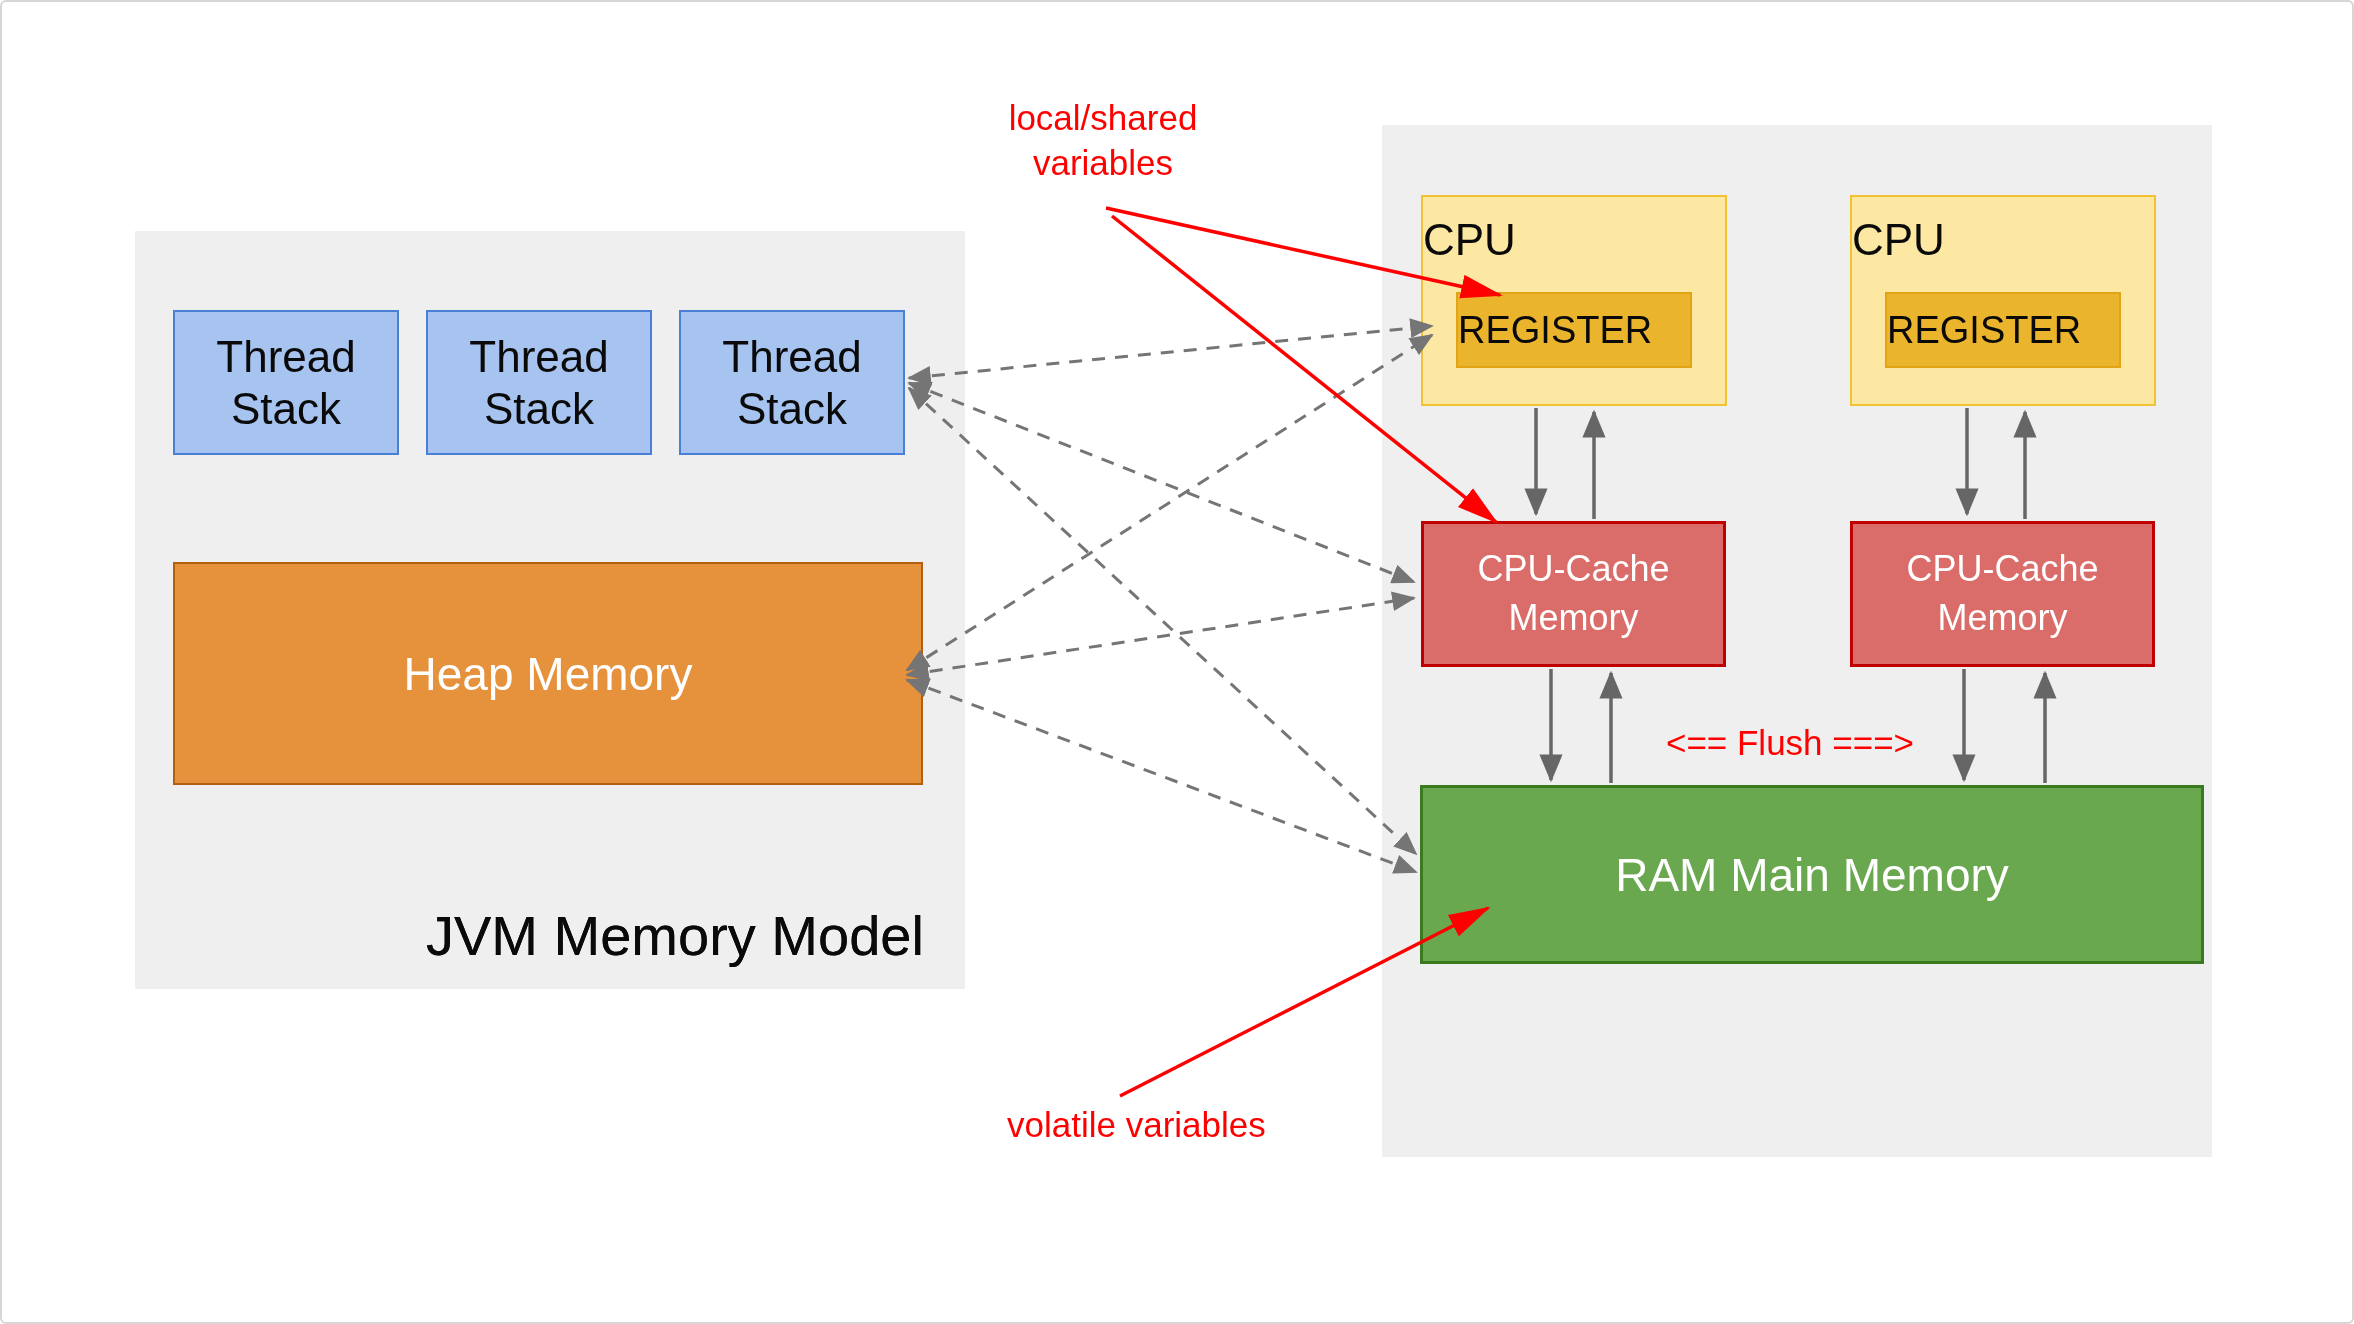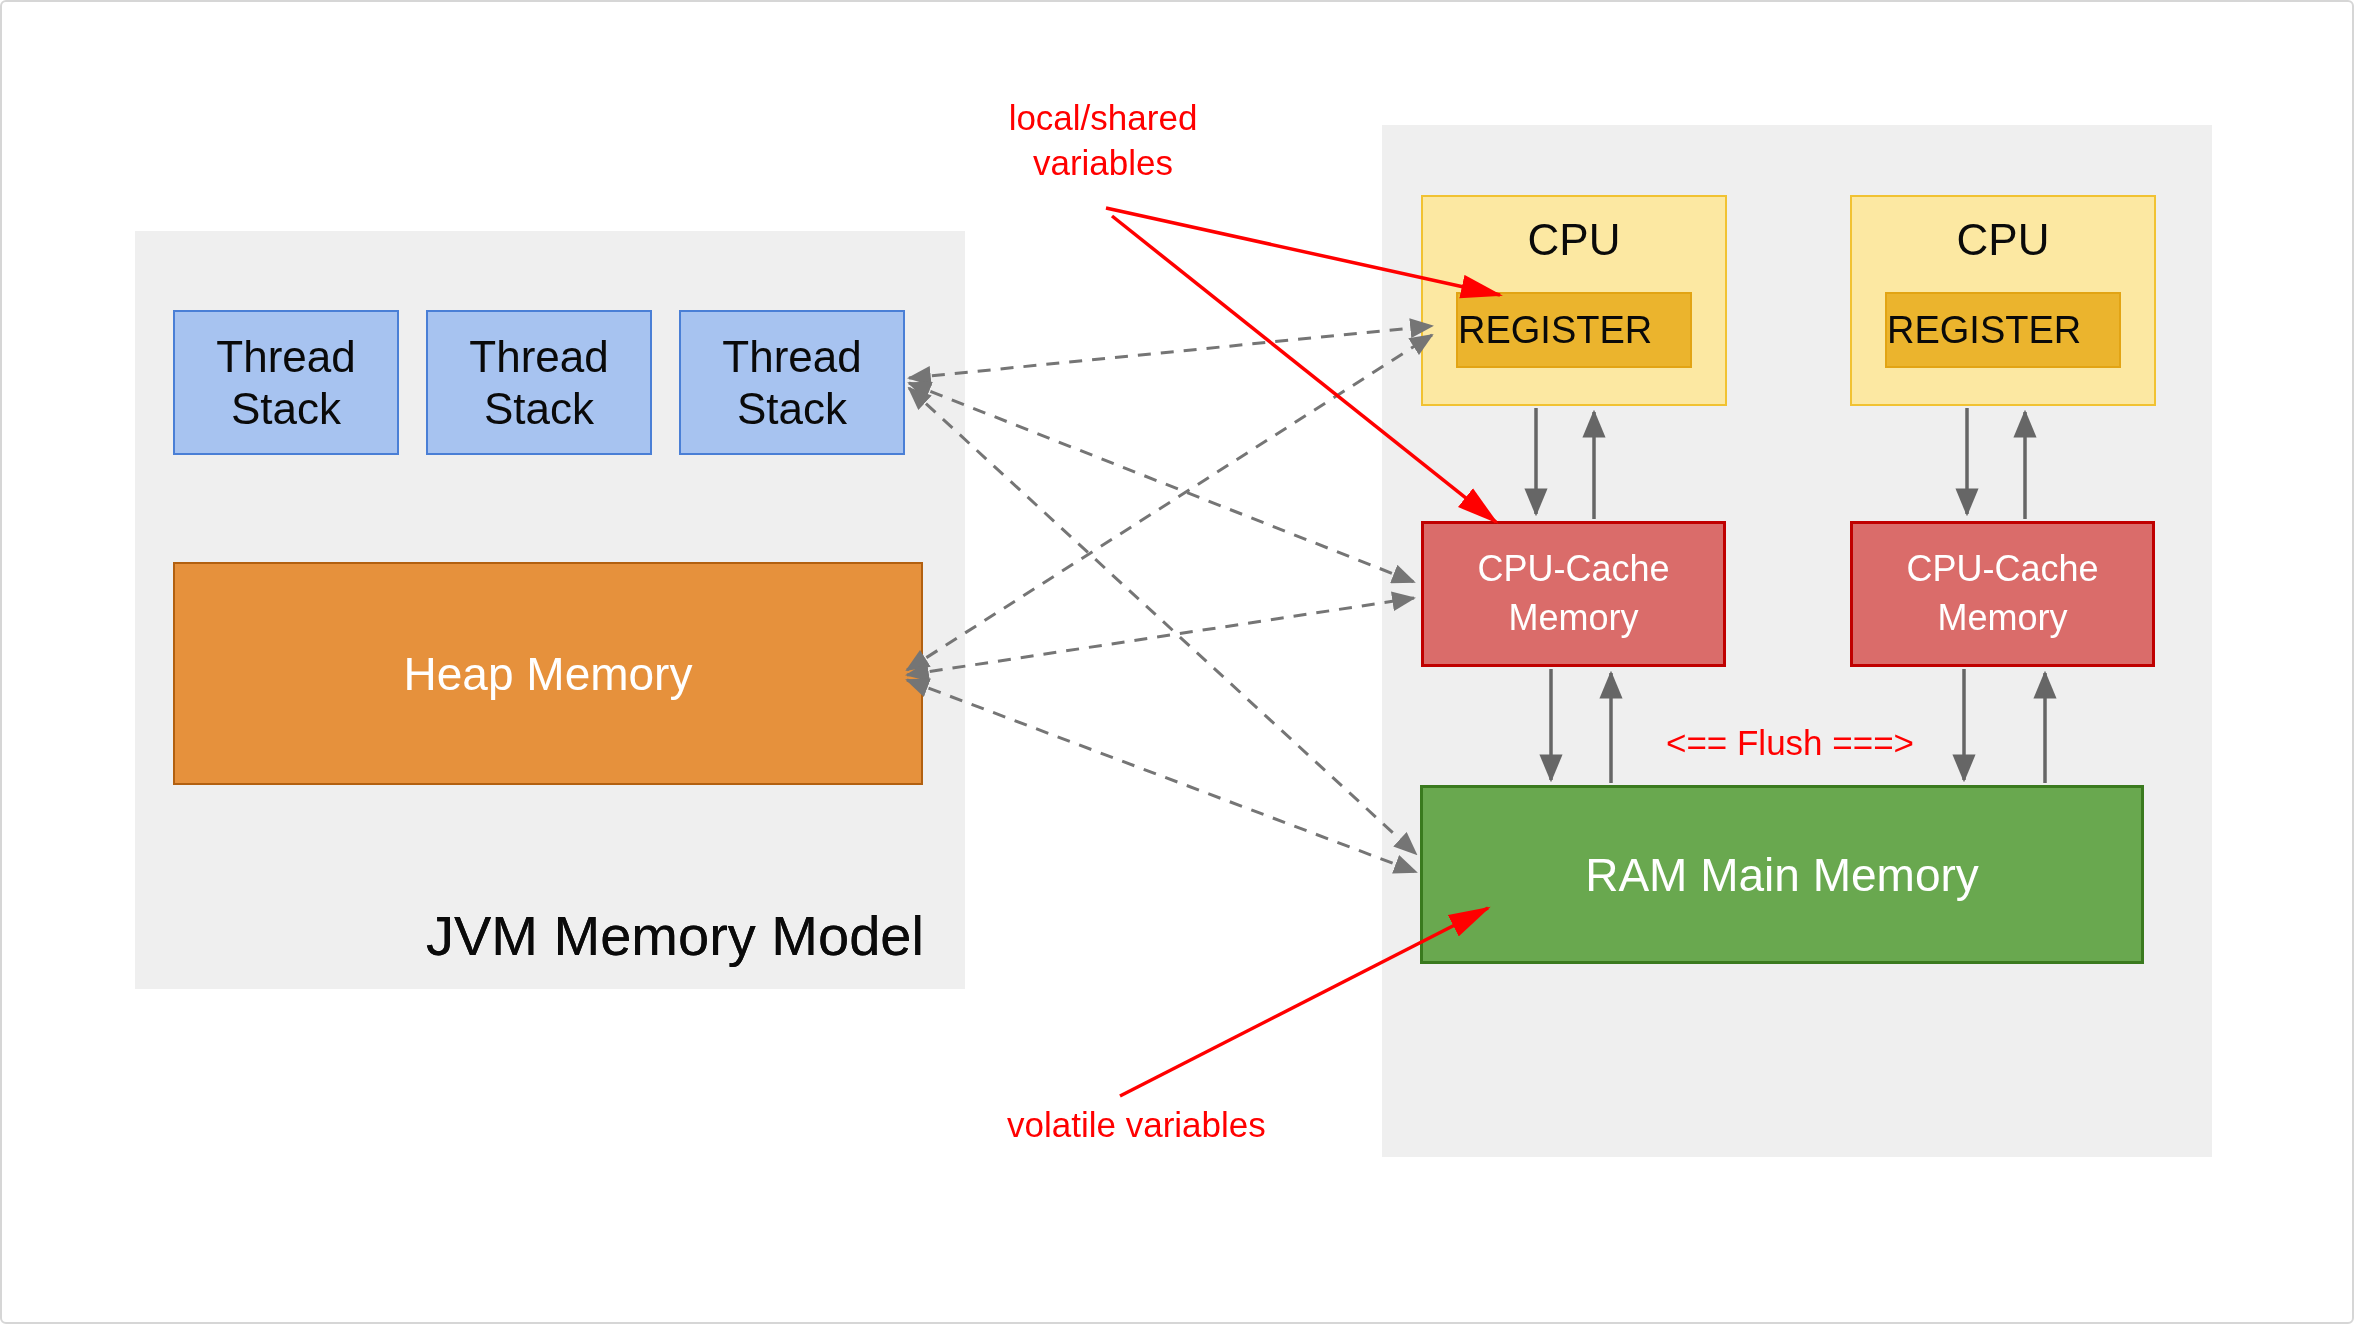--- a/index.html
+++ b/index.html
@@ -17,28 +17,28 @@
   .thread-1{left:171px;} .thread-2{left:424px;} .thread-3{left:677px;}
   .heap{left:171px;top:560px;width:750px;height:223px;background:var(--c-heap-fill,#e6913c);
         border:2px solid var(--c-heap-border,#b26010);font-size:46px;color:var(--c-text-light,#fff);}
   .jvm-label{left:424px;top:901px;width:600px;}
 
   
   .cpu-panel{left:1380px;top:123px;width:830px;height:1032px;}
   .cpu-box{top:193px;width:306px;height:211px;background:var(--c-cpu-fill,#fce8a2);
            border:2px solid var(--c-cpu-border,#f1c232);display:block;}
   .cpu-1{left:1419px;} .cpu-2{left:1848px;}
-  .cpu-title{margin-top:18px;text-align:center;font-size:44px;color:var(--c-text-dark,#0a0a0a);}
+  .cpu-title{margin-top:18px;text-align:left;font-size:44px;color:var(--c-text-dark,#0a0a0a);}
   .register{position:absolute;left:50%;transform:translateX(-50%);top:95px;width:236px;height:76px;
             background:var(--c-register-fill,#ebb42d);border:2px solid var(--c-register-border,#e2a414);
             display:flex;align-items:center;justify-content:flex-start;font-size:38px;color:var(--c-text-dark,#0a0a0a);box-sizing:border-box;}
   .cache{top:519px;width:305px;height:146px;background:var(--c-cache-fill,#da6c6a);
          border:3px solid var(--c-cache-border,#c00000);font-size:36px;line-height:1.35;color:var(--c-text-light,#fff);}
   .cache-1{left:1419px;} .cache-2{left:1848px;}
-  .ram{left:1418px;top:783px;width:724px;height:179px;background:var(--c-ram-fill,#69a84f);
+  .ram{left:1418px;top:783px;width:784px;height:179px;background:var(--c-ram-fill,#69a84f);
        border:3px solid var(--c-ram-border,#3a7a1e);font-size:46px;color:var(--c-text-light,#fff);align-items:center;}
   .cpu-label{left:1674px;top:1059px;width:600px;}
 
   
   .note{position:absolute;color:var(--c-red,#f00);font-size:35px;line-height:1.28;}
   .note-local{left:961px;top:94px;width:280px;text-align:center;}
   .note-volatile{left:1005px;top:1101px;white-space:nowrap;}
   .note-flush{left:1638px;top:719px;width:300px;text-align:center;white-space:nowrap;}
 
   

